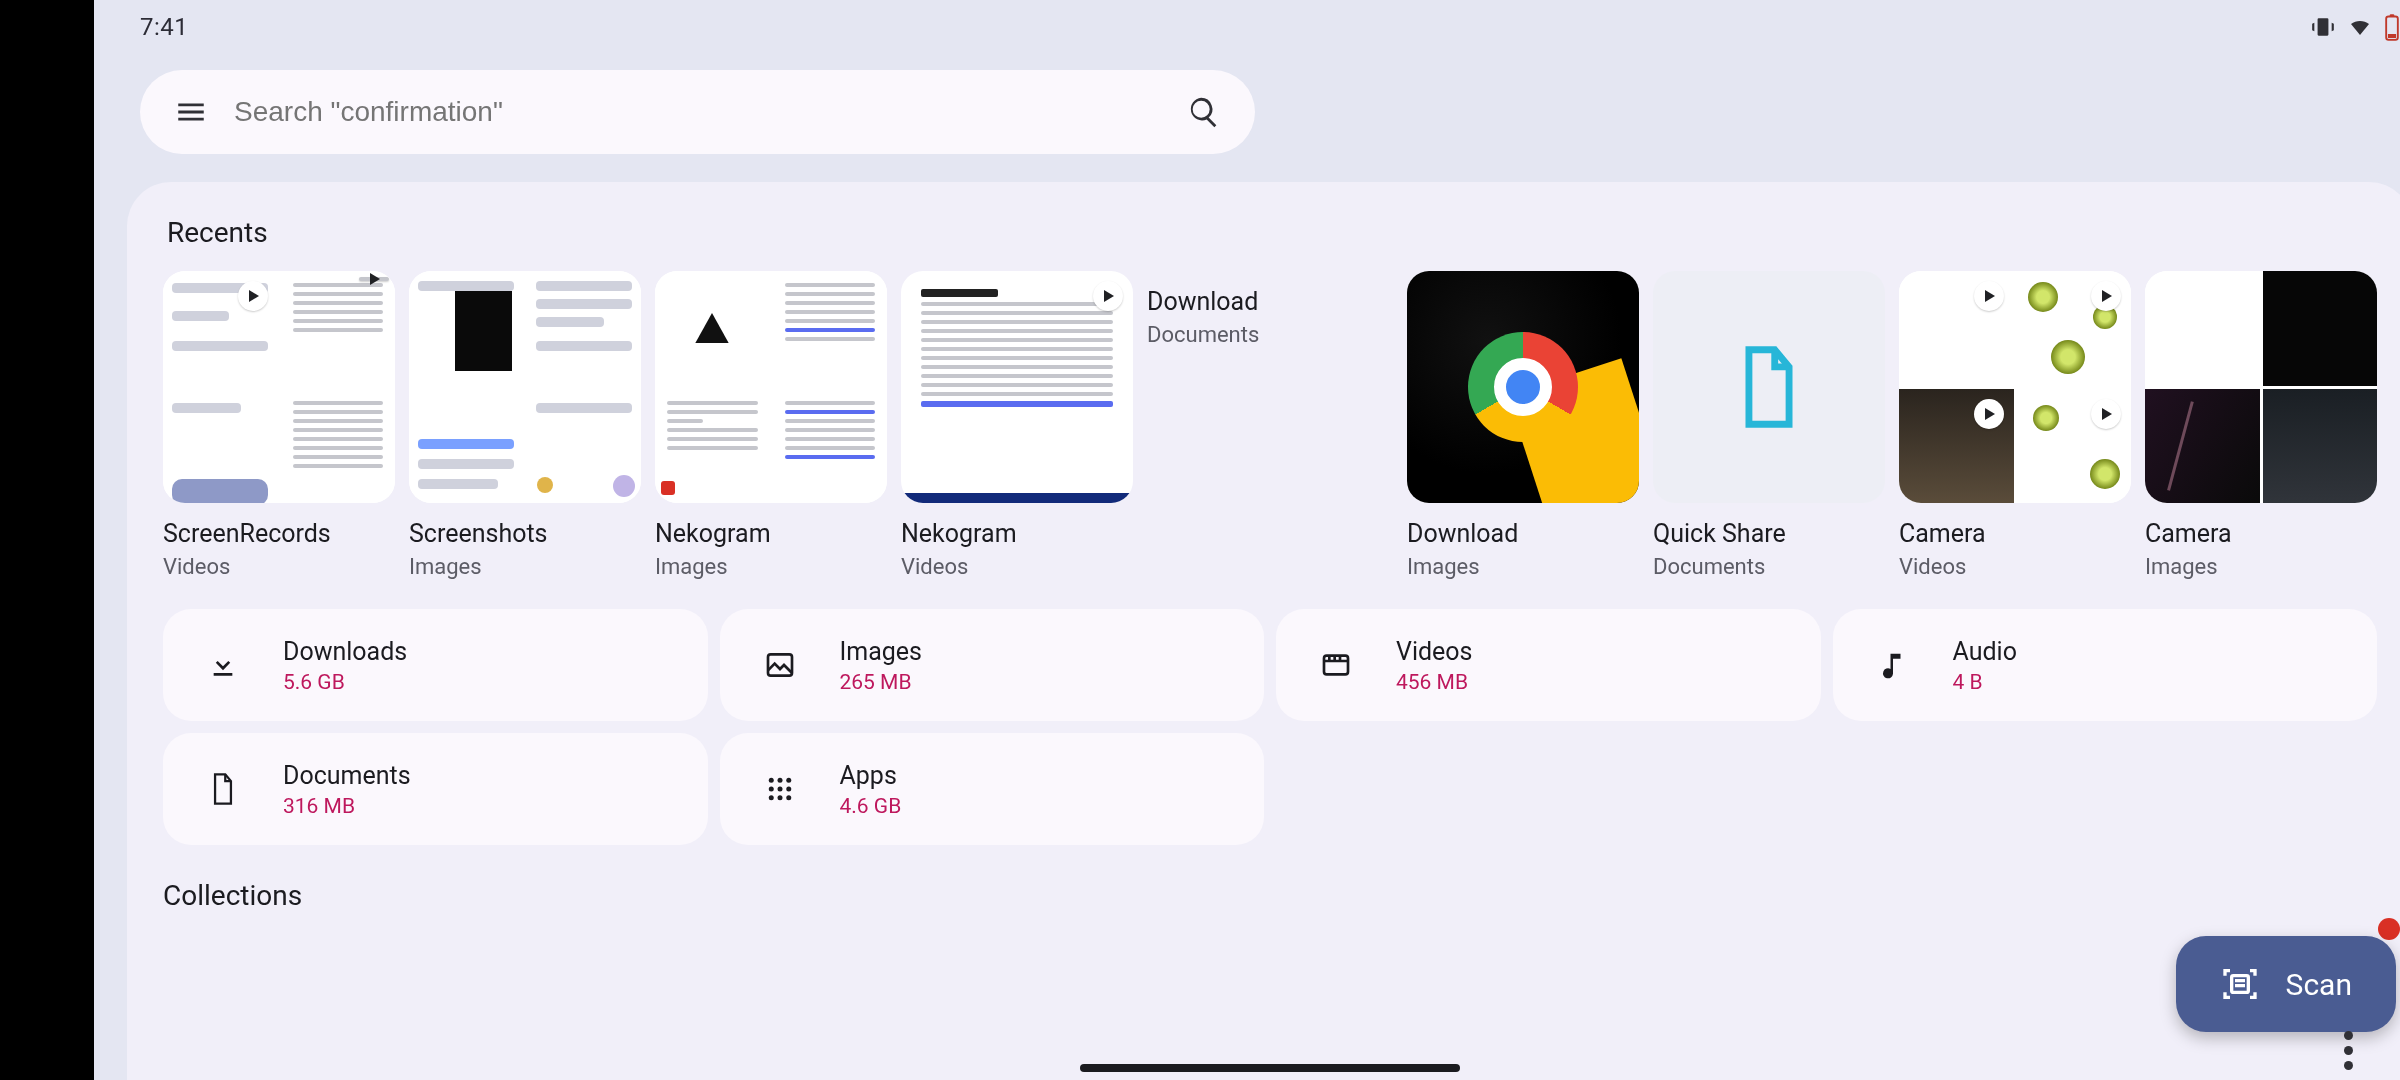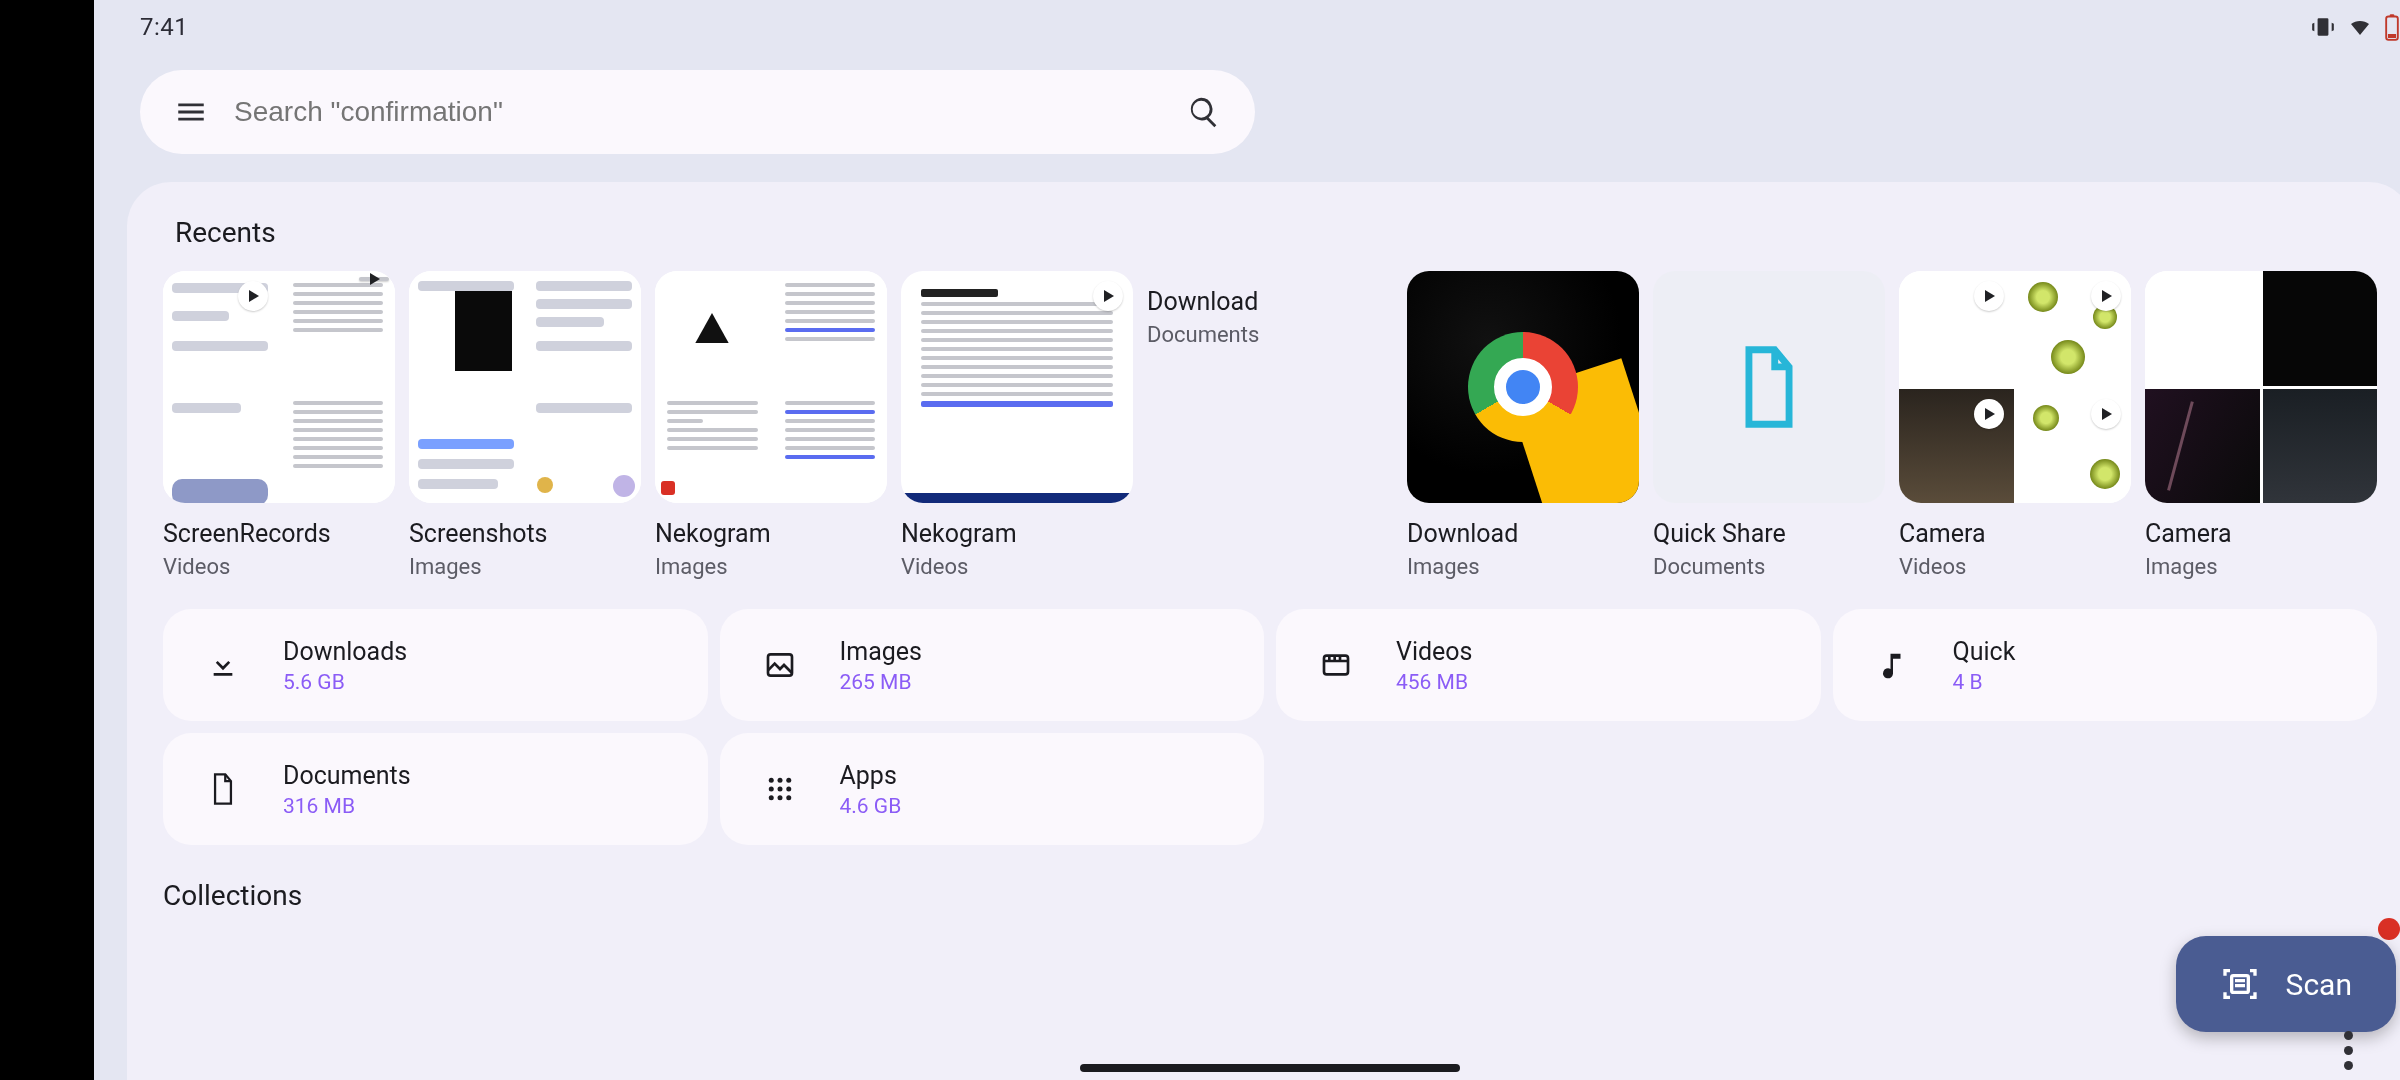--- a/index.html
+++ b/index.html
@@ -62,21 +62,21 @@
     background: #f1eff9;
     border-radius: 44px 44px 0 0;
     padding: 28px 36px 0;
     flex:1;
     overflow:hidden;
   }
   .section-title {
     font-size: 28px;
     font-weight: 400;
     color: #1b1b20;
-    margin: 6px 12px 22px;
+    margin: 6px 4px 22px;
   }
   
   .recents-strip {
     display: flex;
     gap: 14px;
     overflow: hidden;
   }
   .recent-item { width: 232px; flex: 0 0 232px; }
   .recent-item.wide { width: 246px; flex: 0 0 246px; }
   .thumb {
@@ -132,21 +132,21 @@
     background:#fbf8fd;
     border-radius: 28px;
     height:112px;
     display:flex;
     align-items:center;
     padding:0 40px;
     gap:40px;
   }
   .cat-icon{ width:40px; display:flex; align-items:center; justify-content:center;}
   .cat-name{ font-size:25px; color:#1b1b20;}
-  .cat-size{ font-size:21px; color:#8b5cf6; margin-top:4px;}
+  .cat-size{ font-size:21px; color:#be185d; margin-top:4px;}
   
   .collections-title{ font-size:28px; color:#1b1b20; margin-top:34px;}
   
   .scan-fab{
     position:absolute;
     right:50px; bottom:48px;
     background:#4a5c92;
     color:#fff;
     height:96px;
     padding:4px 44px;
@@ -456,21 +456,21 @@
           </div>
       </div>
 
       <div class="cat-card">
         <span class="cat-icon">
             <svg width="30" height="34" viewBox="0 0 24 24" fill="#1b1b20">
               <path d="M10 3v12.2A4 4 0 1012 19V7h6V3z"></path>
             </svg>
           </span>
         <div>
-            <div class="cat-name">Quick</div>
+            <div class="cat-name">Audio</div>
             <div class="cat-size">4 B</div>
           </div>
       </div>
 
       <div class="cat-card">
         <span class="cat-icon">
             <svg width="28" height="34" viewBox="0 0 24 30" fill="none" stroke="#1b1b20" stroke-width="2">
               <path d="M5 2h9l5 6v20H5z"></path>
               <path d="M14 2v6h5"></path>
             </svg>

